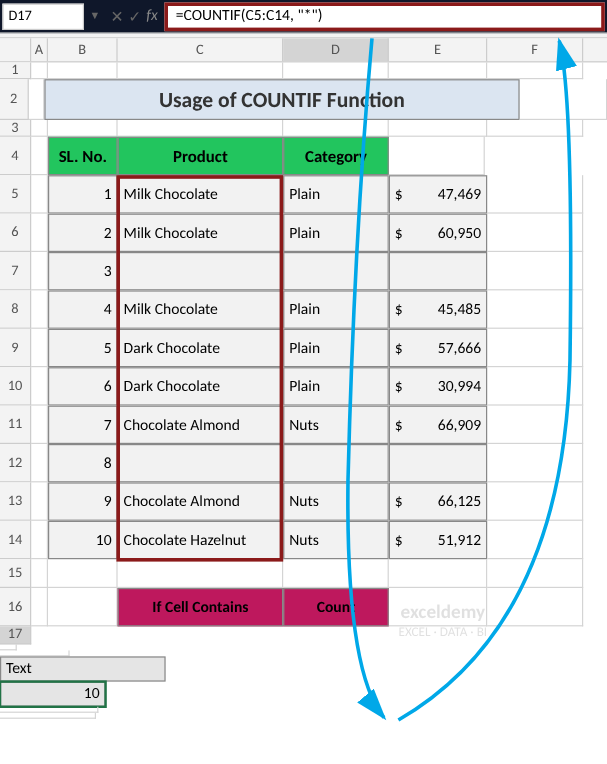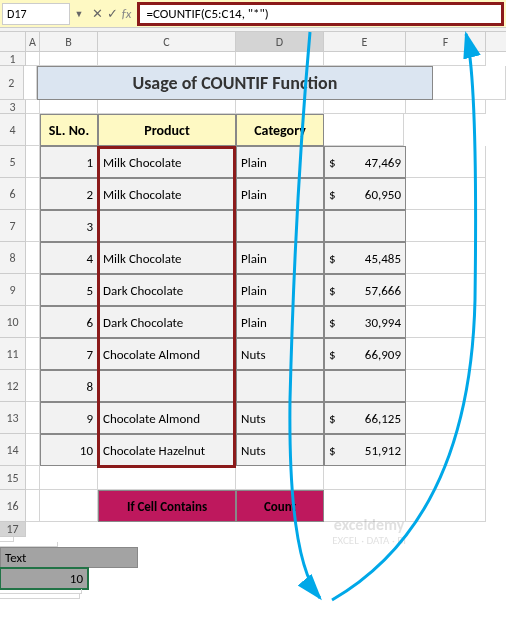--- a/index.html
+++ b/index.html
@@ -1,19 +1,19 @@
 <!DOCTYPE html>
 <html><head>
 <meta charset="utf-8">
 <style>
 * { box-sizing: border-box; margin: 0; padding: 0; }
 body { font-family: Calibri, Arial, sans-serif; font-size: 13px; background: #fff; width: 506px; height: 637px; overflow: hidden; position: relative; }
 
 
-.namebox-row { display: flex; align-items: center; height: 28px; border-bottom: 1px solid #ccc; background: #fef9c3; }
+.namebox-row { display: flex; align-items: center; height: 28px; border-bottom: 1px solid #ccc; background: #0f172a; }
 .name-box { width: 68px; height: 22px; border: 1px solid #ccc; background: #fff; margin: 0 2px; padding: 2px 4px; font-size: 12px; display: flex; align-items: center; }
 .nb-arrow { width: 14px; text-align: center; color: #666; font-size: 9px; }
 .fx-btns { display: flex; gap: 4px; padding: 0 6px; color: #666; }
 .fx-sym { font-style: italic; color: #888; }
 .formula-box { flex: 1; border: 3px solid #8b1a1a; height: 24px; background: #fff; padding: 2px 6px; font-size: 13px; display: flex; align-items: center; margin-right: 2px; }
 .fb-bottom { height: 4px; background: #f3f3f3; border-bottom: 1px solid #ccc; }
 
 
 .colhdr-row { display: flex; height: 20px; background: #f3f3f3; border-bottom: 1px solid #ccc; }
 .rowhdr-corner { width: 26px; border-right: 1px solid #ccc; }
@@ -36,36 +36,36 @@
 .r2 { height: 34px; }
 .r-norm { height: 32px; }
 .r-short { height: 24px; }
 .r-tiny { height: 14px; }
 .r17 { height: 26px; flex-direction: column; }
 
 
 .title-cell { background: #dbe5f1; border: 1px solid #888; font-size: 18px; font-weight: bold; color: #333; justify-content: center; }
 
 
-.th { background: #fef9c3; border: 1px solid #888; font-weight: bold; justify-content: center; font-size: 14px; }
+.th { background: #22c55e; border: 1px solid #888; font-weight: bold; justify-content: center; font-size: 14px; }
 .td { background: #f2f2f2; border: 1px solid #888; font-size: 13px; }
 .td.num { justify-content: flex-end; }
 .td.txt { justify-content: flex-start; }
 .sale { display: flex; justify-content: space-between; width: 100%; }
 
 
 .yel-th { background: #be185d; border: 1px solid #888; font-weight: bold; justify-content: center; }
-.yel-td { background: #a3a3a3; border: 1px solid #888; }
+.yel-td { background: #e5e5e5; border: 1px solid #888; }
 .active-cell { outline: 2px solid #217346; outline-offset: -1px; }
 
 
 .redbox-product { position: absolute; border: 3px solid #8b1a1a; pointer-events: none; }
 
 
-.wm { position: absolute; bottom: 90px; right: 100px; opacity: 0.25; color: #888; font-size: 11px; text-align: center; pointer-events: none; margin-top: 22px; }
+.wm { position: absolute; bottom: 104px; right: 100px; opacity: 0.25; color: #888; font-size: 11px; text-align: center; pointer-events: none; margin-top: 22px; }
 .wm .big { font-size: 16px; font-weight: bold; }
 
 
 .arrow-svg { position: absolute; top: 0; left: 0; width: 506px; height: 637px; pointer-events: none; }
 </style>
 </head>
 <body>
 
 <div class="namebox-row">
   <div class="name-box">

